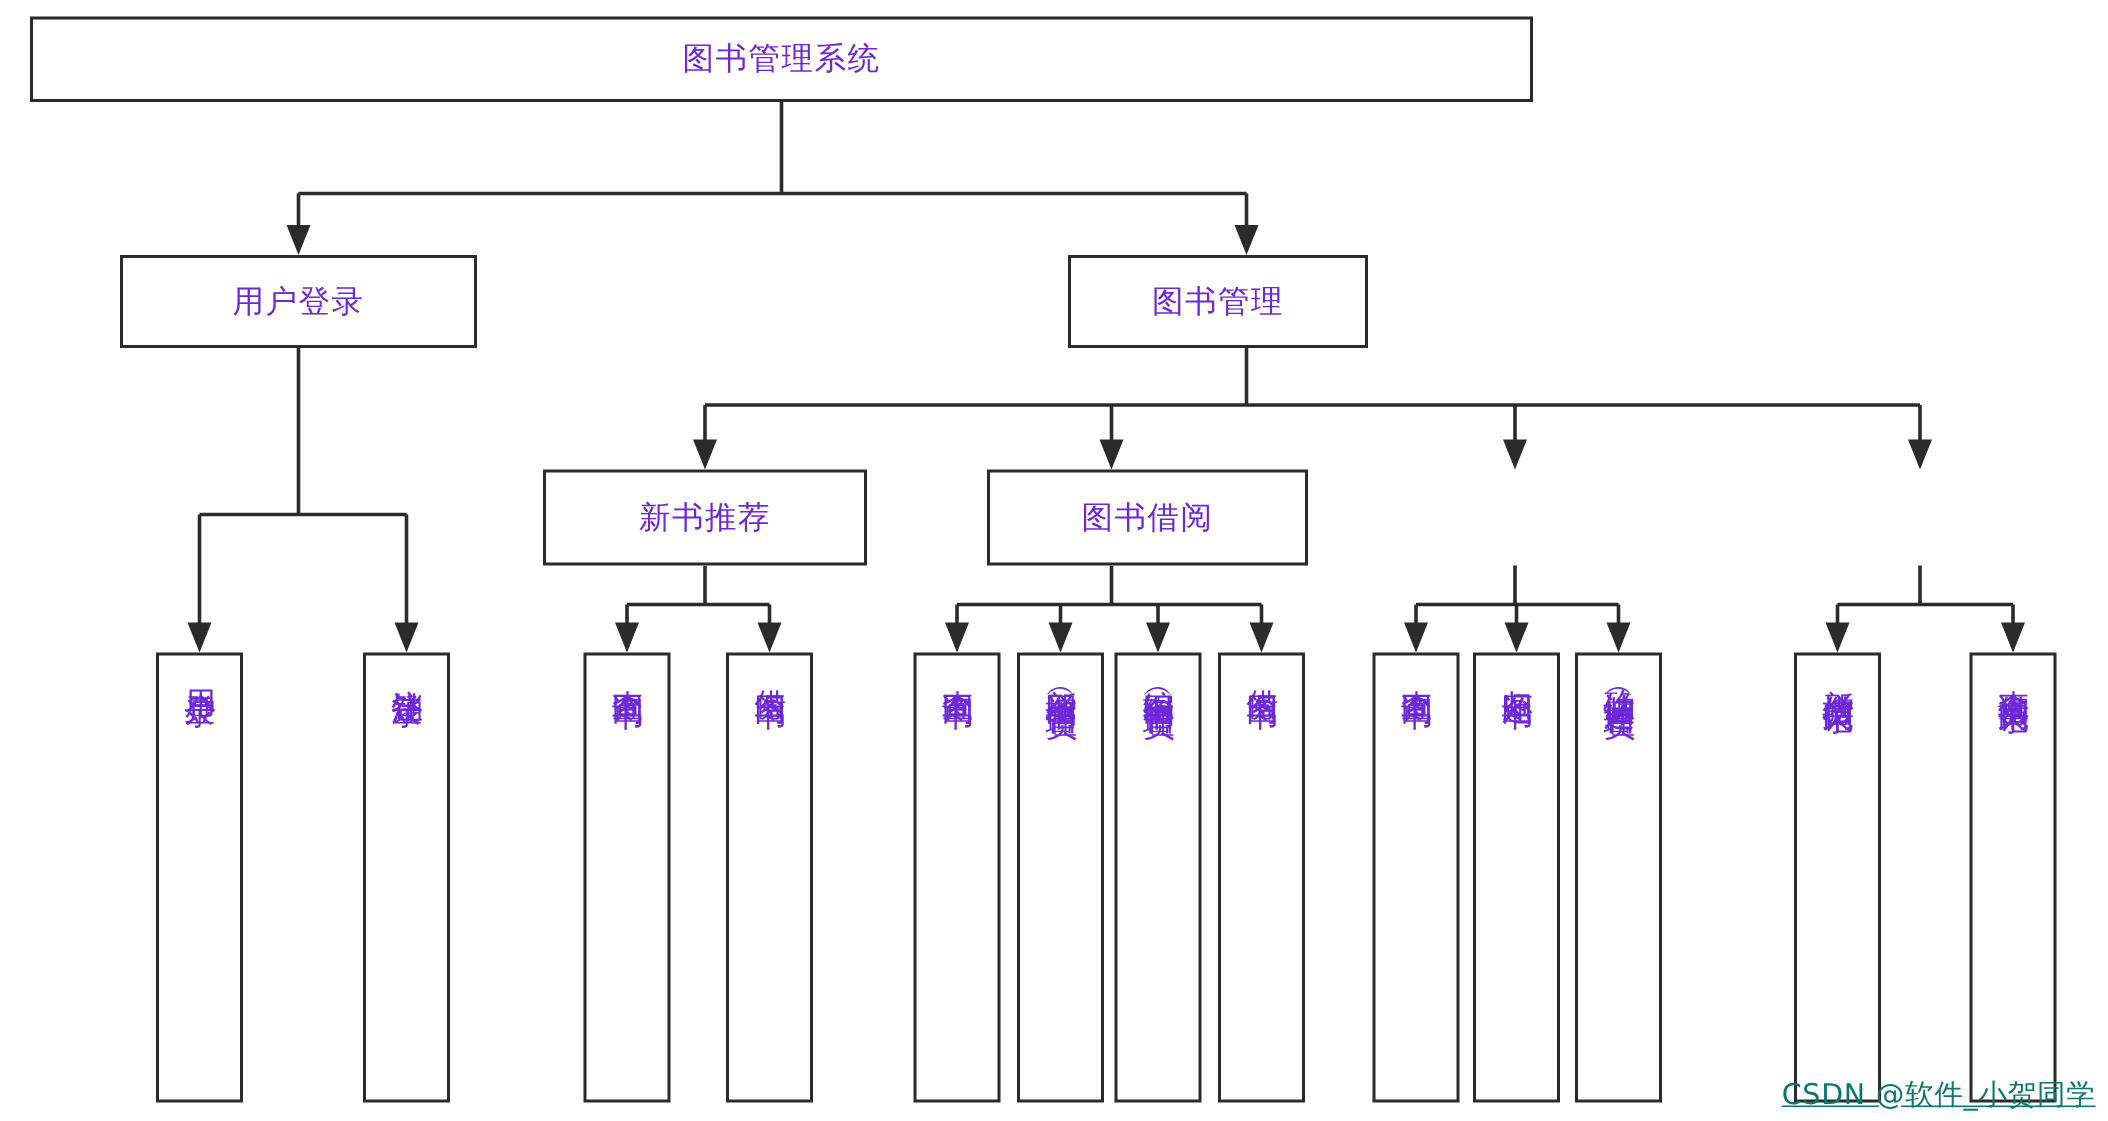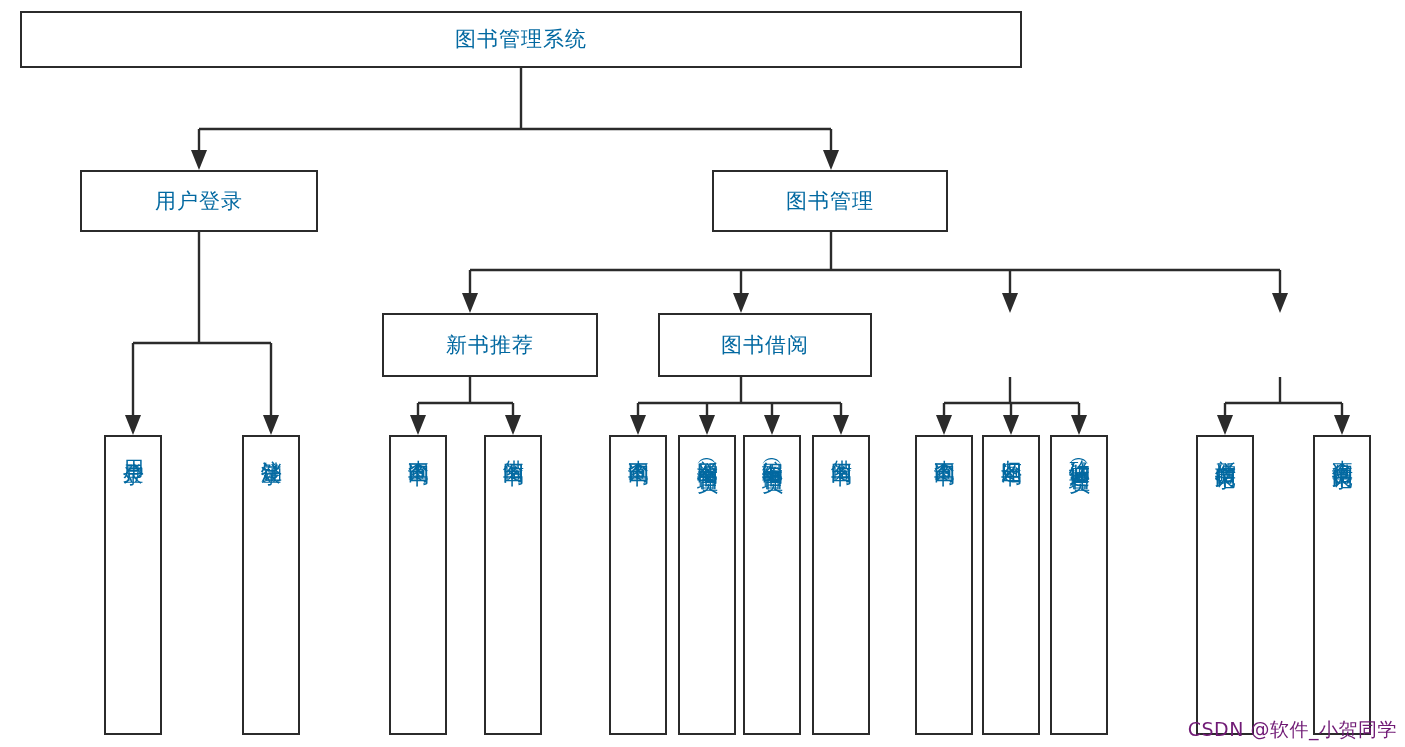--- a/index.html
+++ b/index.html
@@ -30,21 +30,21 @@
     color: #1a1a1a;
   }
   .node.root {
     border-width: 2px;
   }
   .node-label {
     font-size: 21px;
     line-height: 1.15;
     letter-spacing: 1px;
     white-space: nowrap;
-    color: #0369a1;
+    color: #6d28d9;
   }
   
   .node.horiz .node-label {
     writing-mode: horizontal-tb;
   }
   
   .node.vert {
     align-items: flex-start;
     justify-content: center;
     padding-top: 6px;
@@ -74,24 +74,25 @@
   #wires polygon.arrowhead {
     fill: #2b2b2b;
     stroke: none;
   }
   
   .watermark {
     position: absolute;
     right: 8px;
     bottom: 4px;
     font-size: 19px;
-    color: #701a75;
+    color: #0f766e;
     letter-spacing: 0.5px;
     white-space: nowrap;
     font-family: "DejaVu Sans", "Liberation Sans", sans-serif;
+    text-decoration: underline;
   }
 </style>
 </head>
 <body>
 
 <div id="canvas">
 
   <svg id="wires" viewBox="0 0 1405 747" width="1405" height="747" xmlns="http://www.w3.org/2000/svg">
 
     <line x1="521" y1="68" x2="521" y2="129"></line>
@@ -157,25 +158,25 @@
   </svg>
 
   <div class="node horiz root" style="left:20px; top:11px; width:1002px; height:57px;">
     <span class="node-label">图书管理系统</span>
   </div>
 
   <div class="node horiz" style="left:80px; top:170px; width:238px; height:62px;">
     <span class="node-label">用户登录</span>
   </div>
 
-  <div class="node horiz" style="left:712px; top:170px; width:236px; height:62px;">
+  <div class="node horiz" style="left:712px; top:170px; width:200px; height:62px;">
     <span class="node-label">图书管理</span>
   </div>
 
-  <div class="node horiz" style="left:362px; top:313px; width:216px; height:64px;margin-left:20px;">
+  <div class="node horiz" style="left:362px; top:313px; width:216px; height:64px;">
     <span class="node-label">新书推荐</span>
   </div>
 
   <div class="node horiz" style="left:658px; top:313px; width:214px; height:64px;">
     <span class="node-label">图书借阅</span>
   </div>
 
 
 
   <div class="node vert" style="left:104px; top:435px; width:58px; height:300px;">

